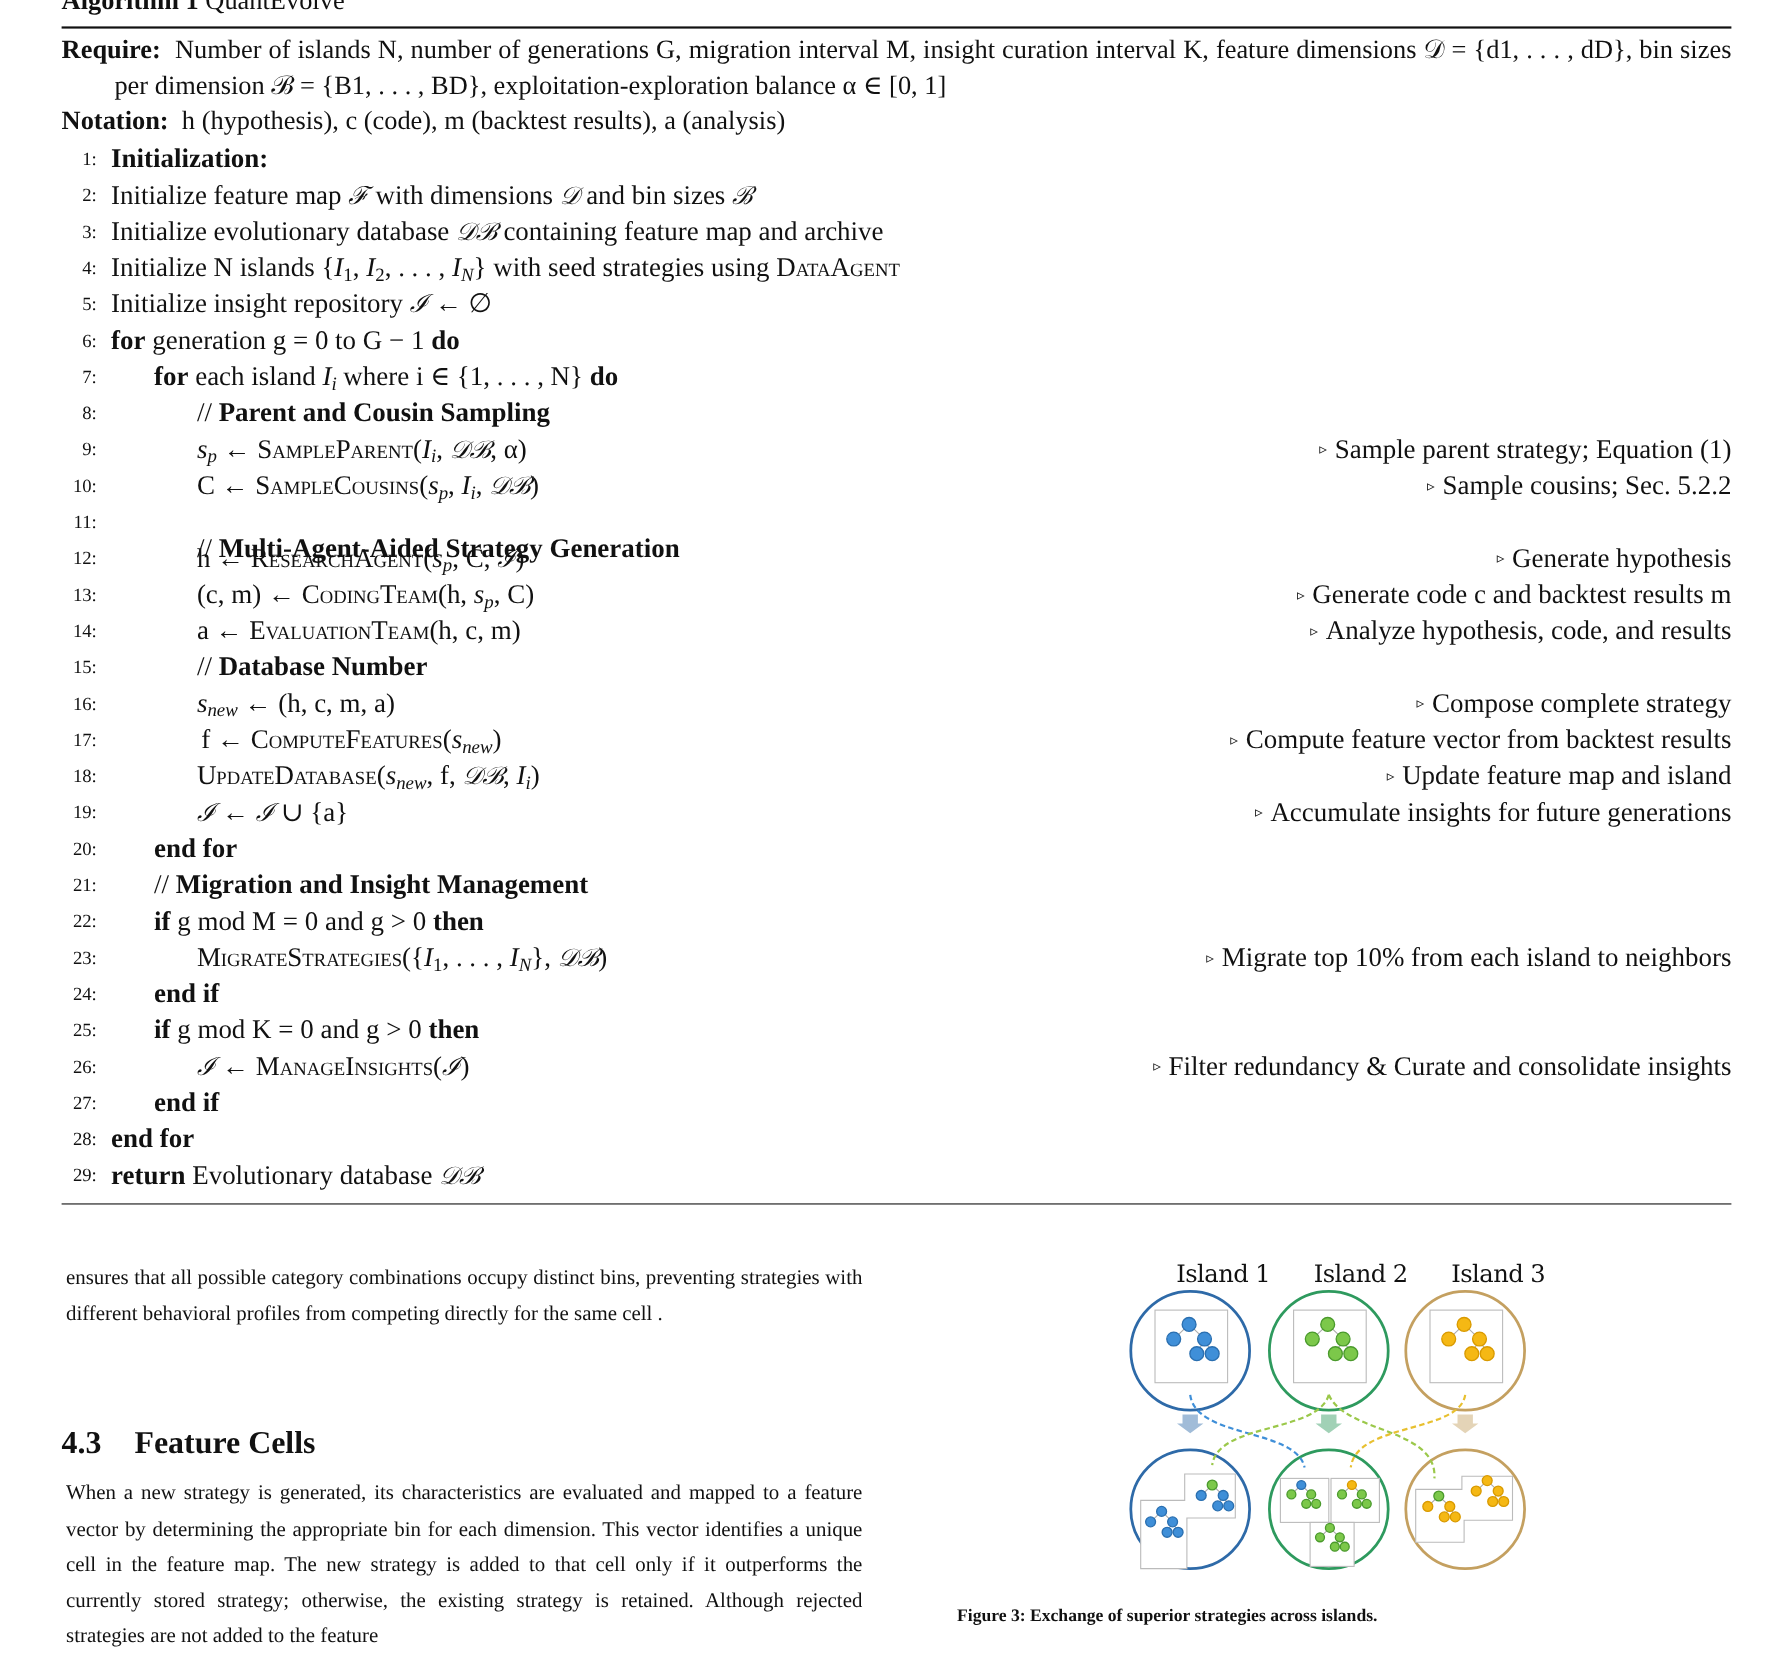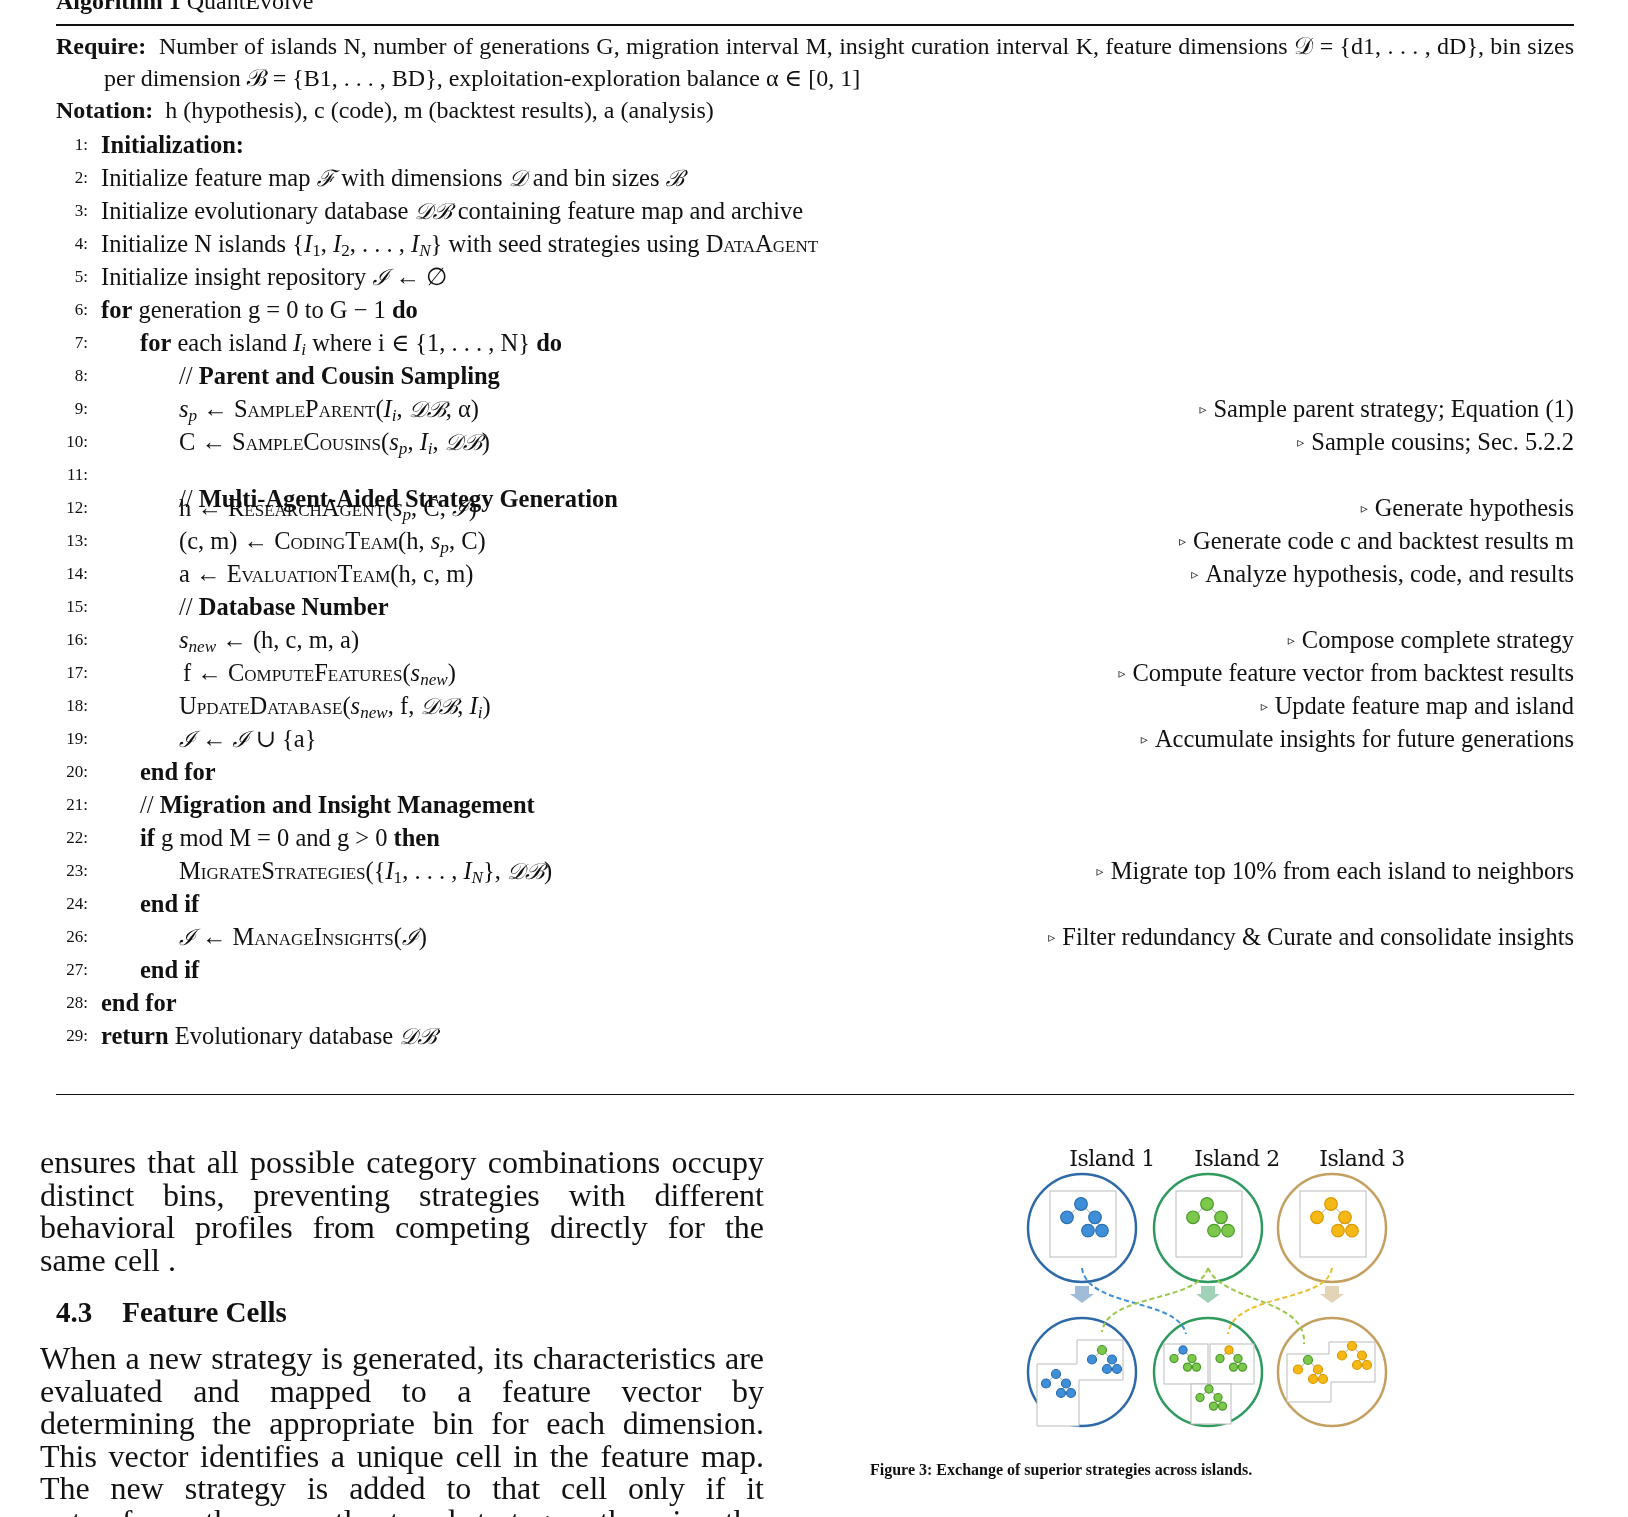--- a/index.html
+++ b/index.html
@@ -15,21 +15,21 @@
   .line { position:relative; height:33px; font-size:24.5px; line-height:33px; white-space:nowrap; }
   .ln { position:absolute; left:0; width:32px; text-align:right; font-size:17px; }
   .code { position:absolute; left:45px; }
   .cmt { position:absolute; right:0; }
   .cmt .tri { font-size:14px; margin-right:7px; position:relative; top:-3px; }
   .kw, .hd { font-weight:bold; }
   .sc { font-variant:small-caps;text-align:center; }
   i { font-style:italic; }
   sub { font-size:70%; vertical-align:-0.25em; line-height:0; font-style:italic; }
   .cal { font-style:italic; font-family:"DejaVu Serif",serif; font-size:92%; }
-  .body-text { position:absolute; left:40px; width:724px; font-size:32px; line-height:32.5px; text-align:justify; }
+  .body-text { position:absolute; left:60px; width:724px; font-size:19px; line-height:32.5px; text-align:justify; }
   .sec-heading { position:absolute; left:56px; top:1296px; font-size:29px; font-weight:bold; }
   .sec-heading .num { margin-right:30px; }
   .fig { position:absolute; left:1020px; top:1140px; width:400px; height:300px; }
   .island-label { position:absolute; top:6px; font-size:22px; font-family:"DejaVu Serif",serif; width:120px; text-align:center; font-weight:normal; letter-spacing:-0.5px; }
   .caption { position:absolute; left:870px; top:1461px; font-size:16px; font-weight:bold; white-space:nowrap; }
 </style>
 </head>
 <body>
 
 <div class="algo-title"><b>Algorithm 1</b> <span>QuantEvolve</span></div>
@@ -141,20 +141,24 @@
       <span class="code" style="left: 84px;"><span class="kw">if</span> g mod M = 0 and g &gt; 0 <span class="kw">then</span></span>
     </div>
     <div class="line">
       <span class="ln">23:</span>
       <span class="code" style="left: 123px;"><span class="sc">MigrateStrategies</span>({<i>I</i><sub style="font-style:normal">1</sub>, . . . , <i>I</i><sub>N</sub>}, <span class="cal">𝒟ℬ</span>)</span>
       <span class="cmt"><span class="tri">▹</span><span>Migrate top 10% from each island to neighbors</span></span>
     </div>
     <div class="line">
       <span class="ln">24:</span>
       <span class="code" style="left: 84px;"><span class="kw">end if</span></span>
+    </div>
+    <div class="line">
+      <span class="ln">25:</span>
+      <span class="code" style="left: 84px;"><span class="kw">if</span> g mod K = 0 and g &gt; 0 <span class="kw">then</span></span>
     </div>
     <div class="line">
       <span class="ln">26:</span>
       <span class="code" style="left: 123px;"><span class="cal">ℐ</span> ← <span class="sc">ManageInsights</span>(<span class="cal">ℐ</span>)</span>
       <span class="cmt"><span class="tri">▹</span><span>Filter redundancy &amp; Curate and consolidate insights</span></span>
     </div>
     <div class="line">
       <span class="ln">27:</span>
       <span class="code" style="left: 84px;"><span class="kw">end if</span></span>
     </div>

